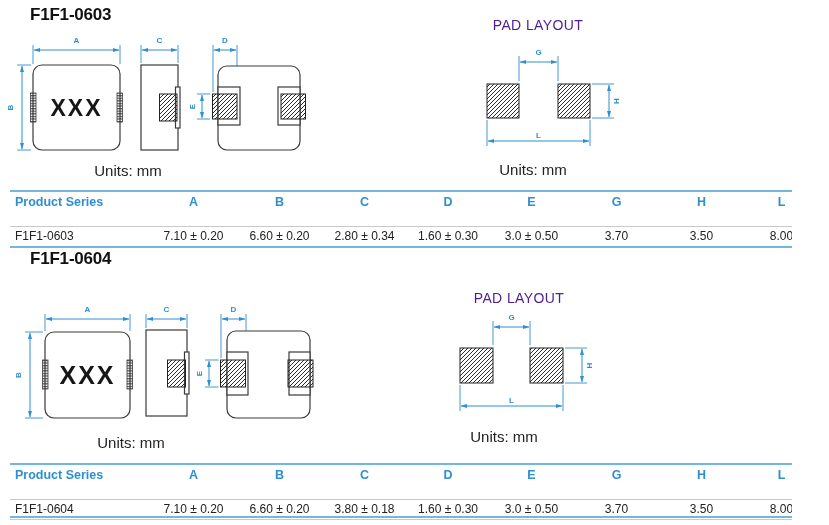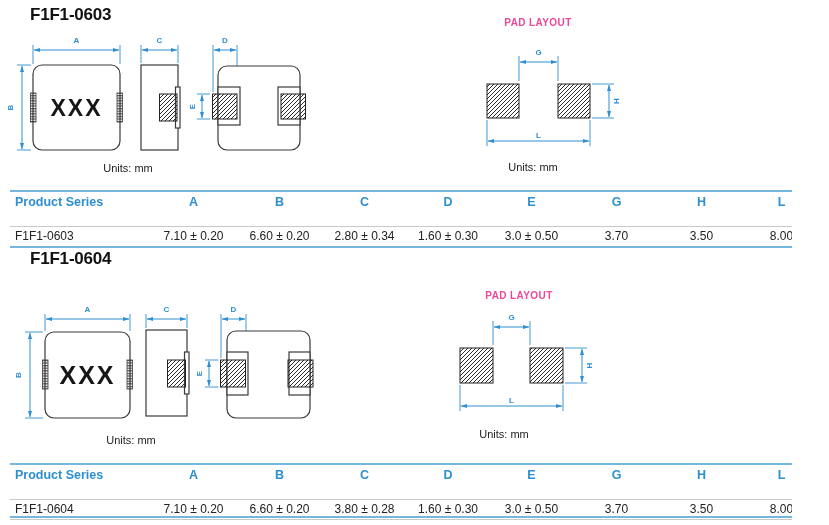--- a/index.html
+++ b/index.html
@@ -1,20 +1,20 @@
 <!DOCTYPE html>
 <html><head>
 <meta charset="utf-8">
 <style>
   html,body{margin:0;padding:0;background:#ffffff;}
   body{font-family:"Liberation Sans", sans-serif; color:#1f1f1f;}
   #canvas{position:relative;width:792px;height:525px;background:#ffffff;overflow:hidden;}
   .section-title{position:absolute;left:30px;font-size:17px;font-weight:700;letter-spacing:-0.2px;color:#111;}
-  .pad-title{position:absolute;width:160px;text-align:center;font-size:10px;font-weight:700;letter-spacing:0.4px;color:#ec4899;}
-  .units{position:absolute;width:90px;text-align:center;font-size:11px;color:#222;}
+  .pad-title{position:absolute;width:160px;text-align:center;font-size:14px;font-weight:400;letter-spacing:0.4px;color:#4c1d95;}
+  .units{position:absolute;width:90px;text-align:center;font-size:15px;color:#222;}
   svg.draw{position:absolute;left:0;}
   .dim-line{stroke:#2e8fd0;stroke-width:1;}
   .ext-line{stroke:#2e8fd0;stroke-width:0.9;}
   .dim-text{fill:#2e8fd0;font-family:"Liberation Sans",sans-serif;font-size:8px;font-weight:700;text-anchor:middle;}
   .body-line{fill:#ffffff;stroke:#3a3a3a;stroke-width:1.2;}
   .pad{fill:url(#hatch);stroke:#222;stroke-width:1;}
   .rib{fill:url(#ribs);stroke:#3a3a3a;stroke-width:0.8;}
   .marking{fill:#161616;font-family:"Liberation Sans",sans-serif;font-weight:600;text-anchor:middle;letter-spacing:2px;}
   table.spec{position:absolute;left:10px;width:809px;border-collapse:collapse;table-layout:fixed;font-size:12px;}
   table.spec th{color:#2e8fd0;font-size:12.5px;font-weight:700;text-align:center;padding:3px 0 17px 0;border-bottom:1px solid #c9c9c9;}
@@ -238,21 +238,21 @@
       <th>D</th>
       <th>E</th>
       <th>G</th>
       <th>H</th>
       <th>L</th>
     </tr>
     <tr>
       <td class="first">F1F1-0604</td>
       <td>7.10 ± 0.20</td>
       <td>6.60 ± 0.20</td>
-      <td>3.80 ± 0.28</td>
+      <td>3.80 ± 0.18</td>
       <td>1.60 ± 0.30</td>
       <td>3.0 ± 0.50</td>
       <td>3.70</td>
       <td>3.50</td>
       <td>8.00</td>
     </tr>
   </tbody>
     </table>
 
   <div class="page-divider" style="top:516px"></div>

